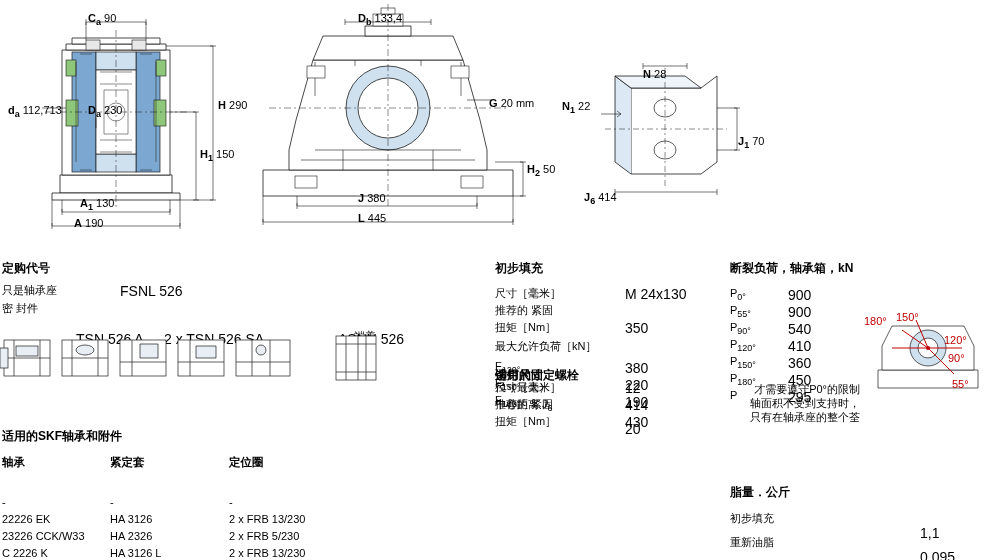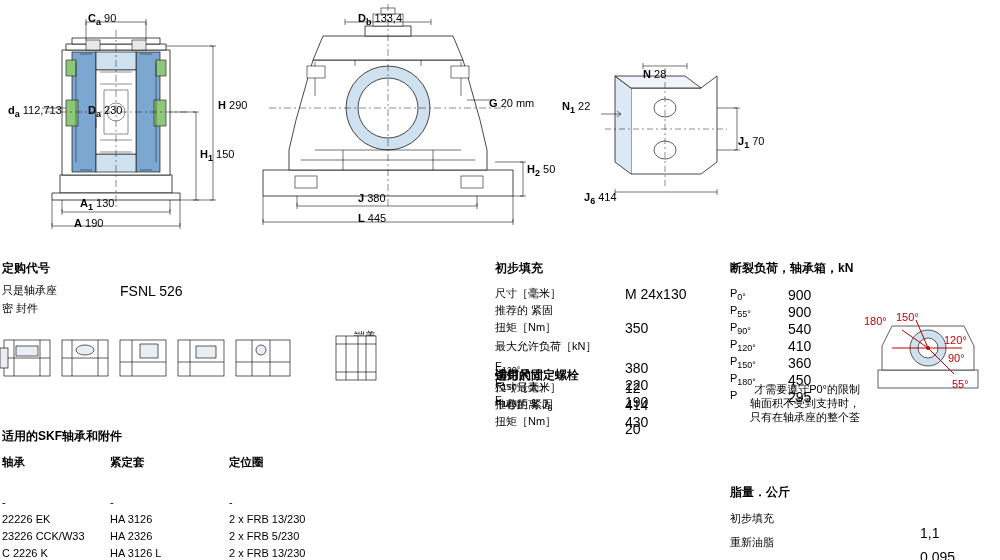--- a/index.html
+++ b/index.html
@@ -242,20 +242,27 @@
     <span class="bold">J</span><span class="sub bold">6</span>&nbsp;<span>414</span>
   </div>
 
   <div style="position:absolute;left:2px;top:252px;width:420px;">
     <div class="sec-title">定购代号</div>
     <div style="position:relative;height:42px;margin-top:6px;">
       <div class="row-lbl" style="position:absolute;left:0;top:0;">只是轴承座</div>
       <div class="val" style="position:absolute;left:118px;top:0;">FSNL 526</div>
       <div class="row-lbl" style="position:absolute;left:0;top:18px;">密 封件</div>
       <div class="row-lbl" style="position:absolute;left:352px;top:46px;">端盖</div>
+    </div>
+    <div style="position:relative;height:28px;">
+      <div class="val" style="position:absolute;left:74px;top:6px;">TSN 526 A</div>
+      <div class="val" style="position:absolute;left:162px;top:6px;">2 x TSN 526 SA</div>
+      <div class="val" style="position:absolute;left:136px;top:26px;">9</div>
+      <div class="val" style="position:absolute;left:250px;top:26px;">0</div>
+      <div class="val" style="position:absolute;left:336px;top:6px;">ASNH 526</div>
     </div>
   </div>
 
   <div style="position:absolute;left:0;top:328px;width:420px;height:60px;">
     <svg width="420" height="60" viewBox="0 0 420 60">
       <g stroke="#1a1a1a" stroke-width="0.7" fill="#ffffff">
 
         <rect x="4" y="12" width="46" height="36"></rect>
         <path d="M4,30 L50,30 M14,12 L14,48 M40,12 L40,48"></path>
         <rect x="16" y="18" width="22" height="10" fill="#e8eef4"></rect>

